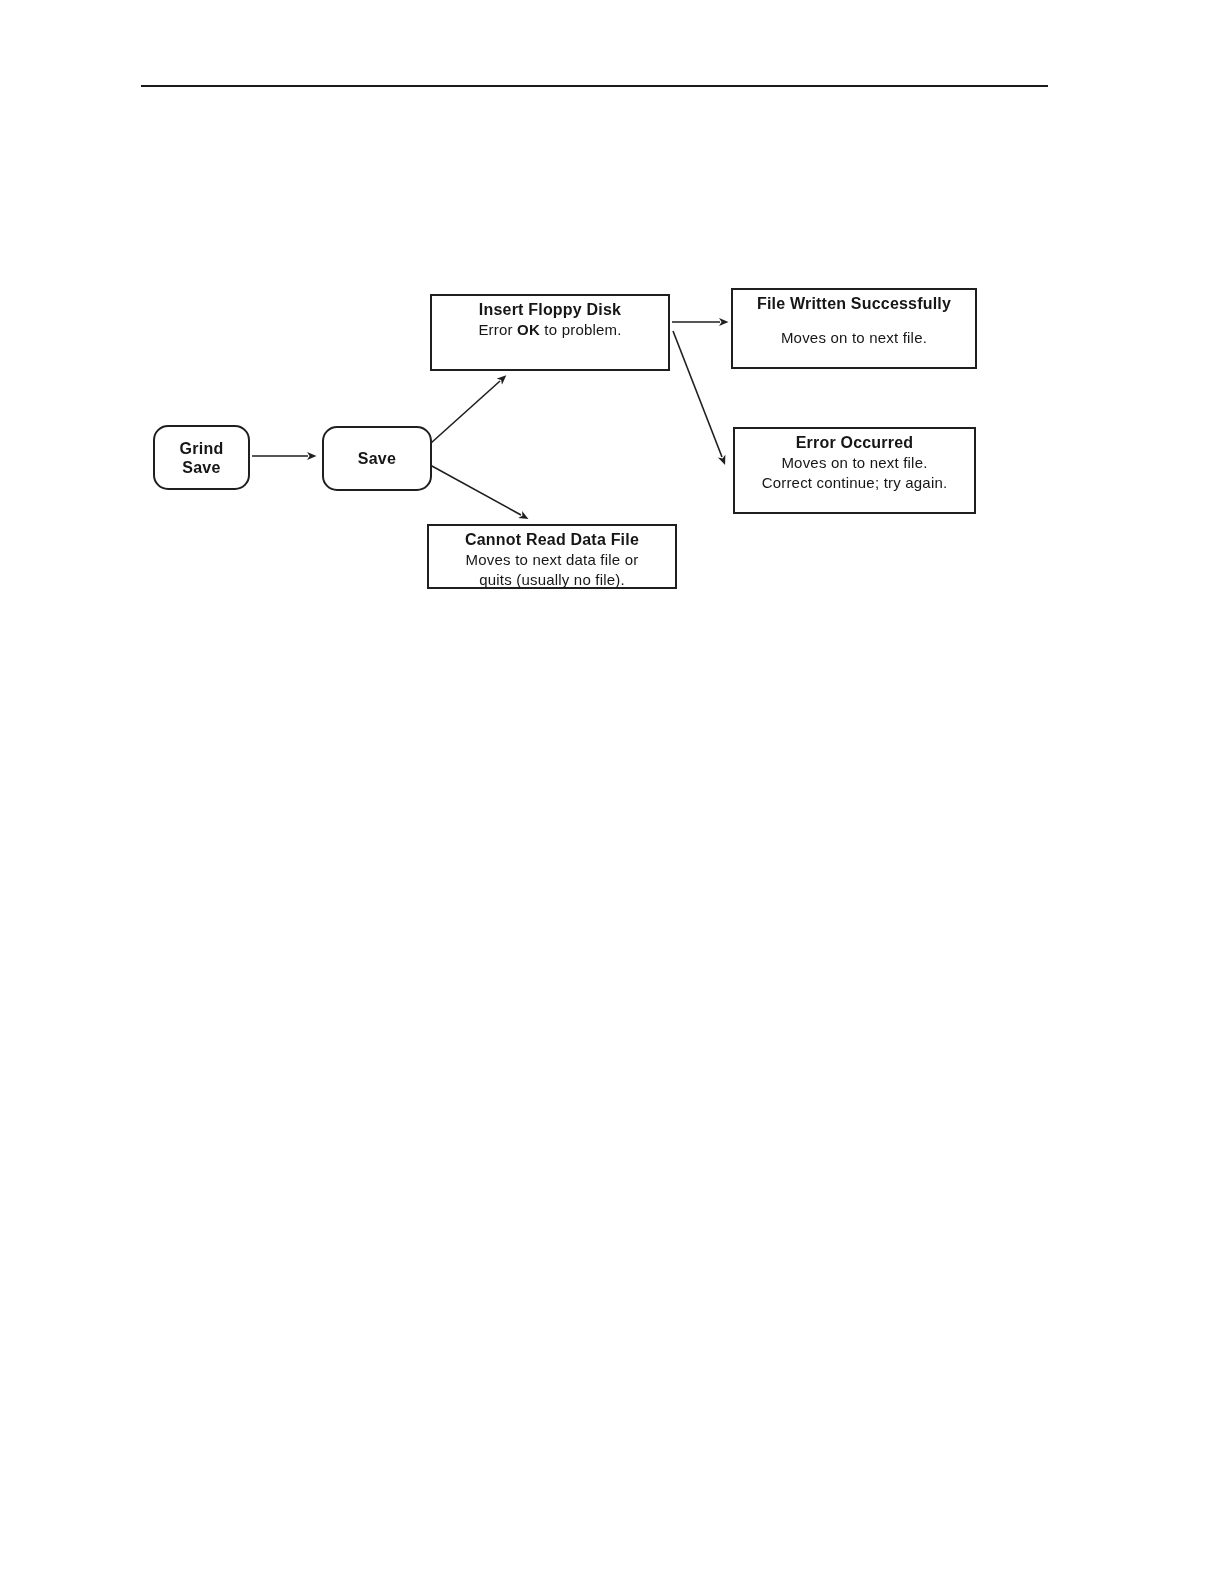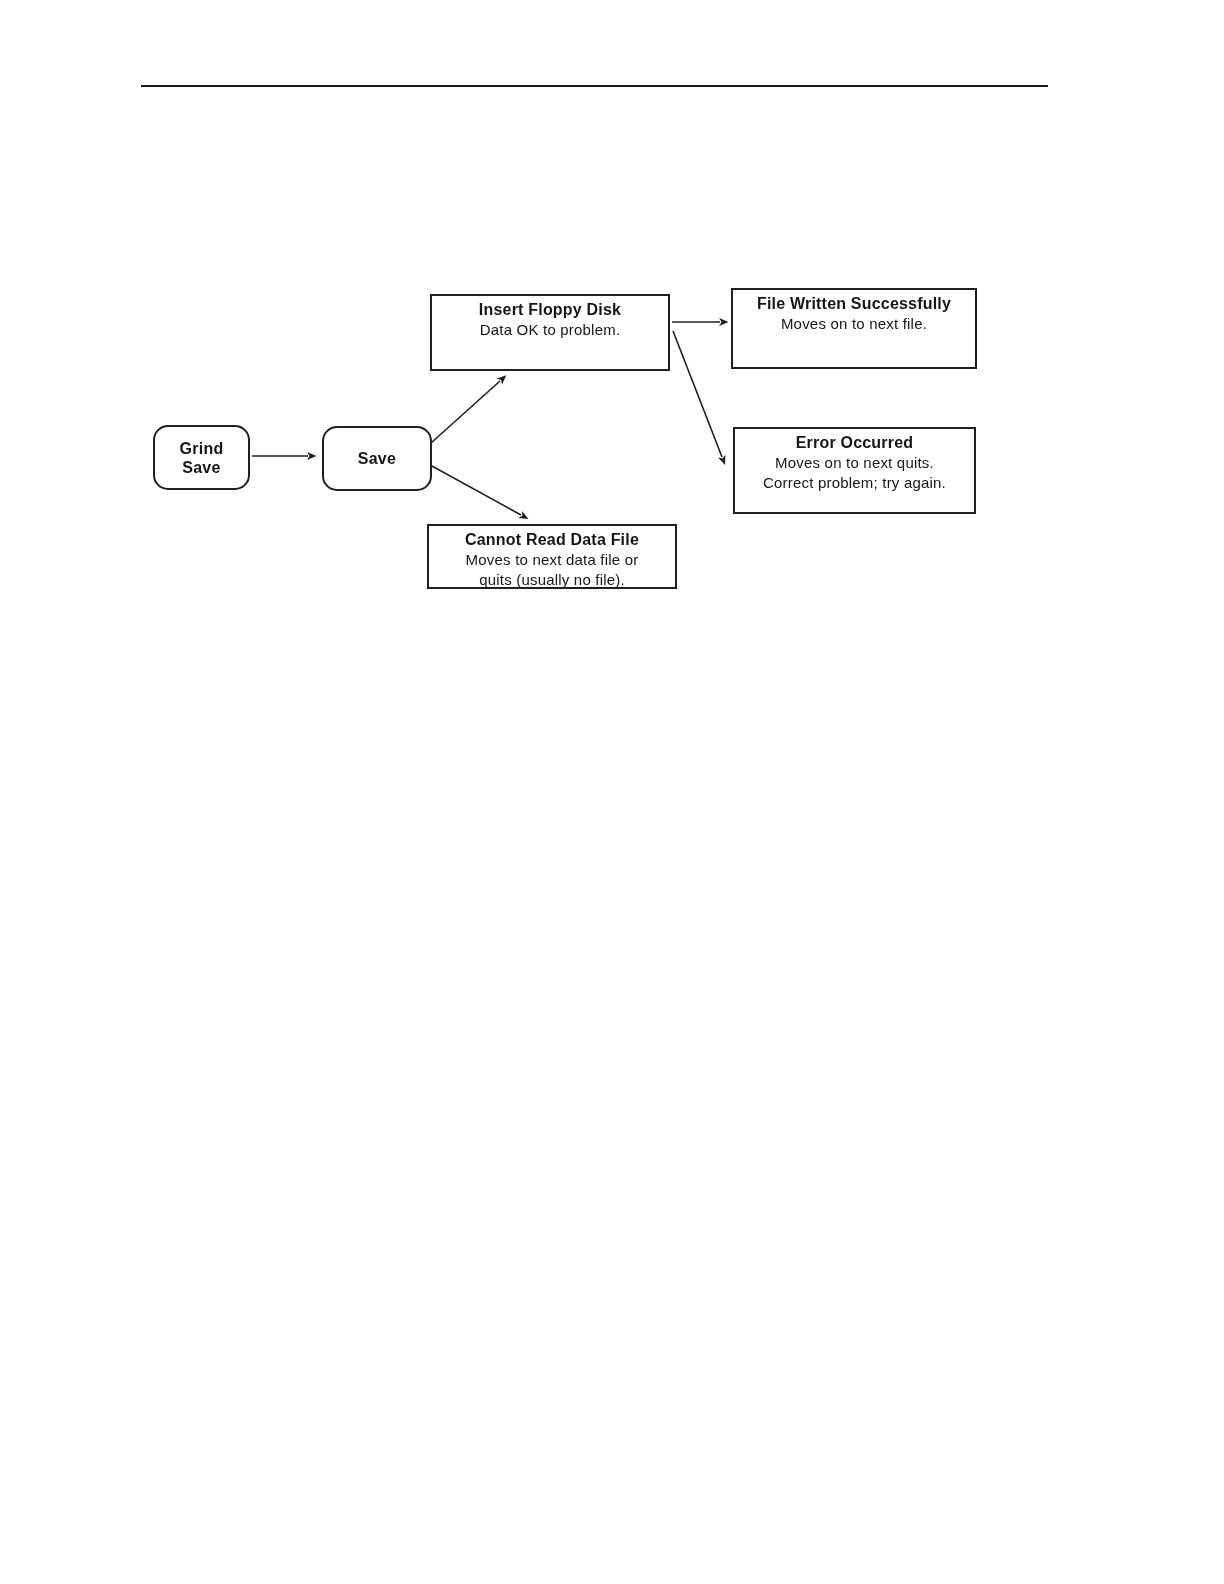--- a/index.html
+++ b/index.html
@@ -49,22 +49,22 @@
     line-height: 21px;
     letter-spacing: 0.2px;
     white-space: nowrap;
   }
   .rect-body {
     font-size: 15px;
     line-height: 20px;
     letter-spacing: 0.2px;
     white-space: pre-line;
   }
-  .rect-body .bold { font-weight: normal; }
-  .body-gap { }
+  .rect-body .bold { font-weight: bold; }
+  .body-gap { margin-top: 14px; }
   #node-grind       { left: 153px; top: 425px; width: 97px;  height: 65px; }
   #node-save        { left: 322px; top: 426px; width: 110px;  height: 65px; }
   #node-insert      { left: 430px; top: 294px; width: 240px; height: 77px; }
   #node-file-written{ left: 731px; top: 288px; width: 246px; height: 81px; }
   #node-error       { left: 733px; top: 427px; width: 243px; height: 87px; }
   #node-cannot-read { left: 427px; top: 524px; width: 250px; height: 65px; }
   svg.edges {
     position: absolute;
     left: 0; top: 0;
     width: 1224px; height: 1584px;
@@ -96,31 +96,31 @@
     <span class="node-label">Grind
 Save</span>
   </div>
 
   <div class="rounded-node" id="node-save">
     <span class="node-label">Save</span>
   </div>
 
   <div class="rect-node" id="node-insert">
     <div class="rect-title">Insert Floppy Disk</div>
-    <div class="rect-body"><span>Data </span><span class="bold">OK</span><span> to problem.</span></div>
+    <div class="rect-body"><span>Error </span><span class="bold">OK</span><span> to problem.</span></div>
   </div>
 
   <div class="rect-node" id="node-file-written">
     <div class="rect-title">File Written Successfully</div>
     <div class="rect-body body-gap">Moves on to next file.</div>
   </div>
 
   <div class="rect-node" id="node-error">
     <div class="rect-title">Error Occurred</div>
-    <div class="rect-body">Moves on to next quits.  Correct problem; try again.</div>
+    <div class="rect-body">Moves on to next file.  Correct continue; try again.</div>
   </div>
 
   <div class="rect-node" id="node-cannot-read">
     <div class="rect-title">Cannot Read Data File</div>
     <div class="rect-body">Moves to next data file or quits (usually no file).</div>
   </div>
 
 </div>
 
 </body></html>

